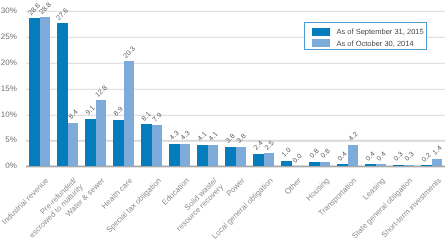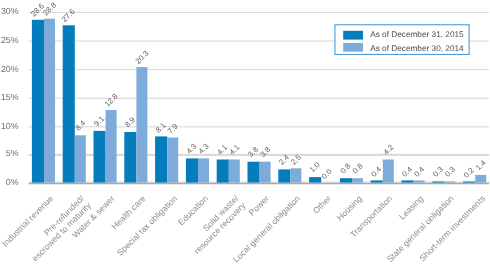--- a/index.html
+++ b/index.html
@@ -174,20 +174,20 @@
         <div class="bar b" style="height: 7.26133px;"></div>
         <div class="vlab" style="left: 16.5px; top: 140.539px;">1.4</div>
       </div>
       <div class="xlab" style="right: 6.7px; top: 164.9px;">
         <span>Short-term investments</span>
       </div>
     </div>
   <div class="legend">
     <div class="legrow" style="top:4.8px">
       <span class="sw" style="background: rgb(5, 124, 188);"></span>
-      <span class="legtxt">As of December 31, 2015</span>
+      <span class="legtxt">As of September 31, 2015</span>
     </div>
     <div class="legrow" style="top:16.3px">
       <span class="sw" style="background: rgb(126, 172, 218);"></span>
-      <span class="legtxt">As of December 30, 2014</span>
+      <span class="legtxt">As of October 30, 2014</span>
     </div>
   </div>
 </div>
 
 </body></html>

